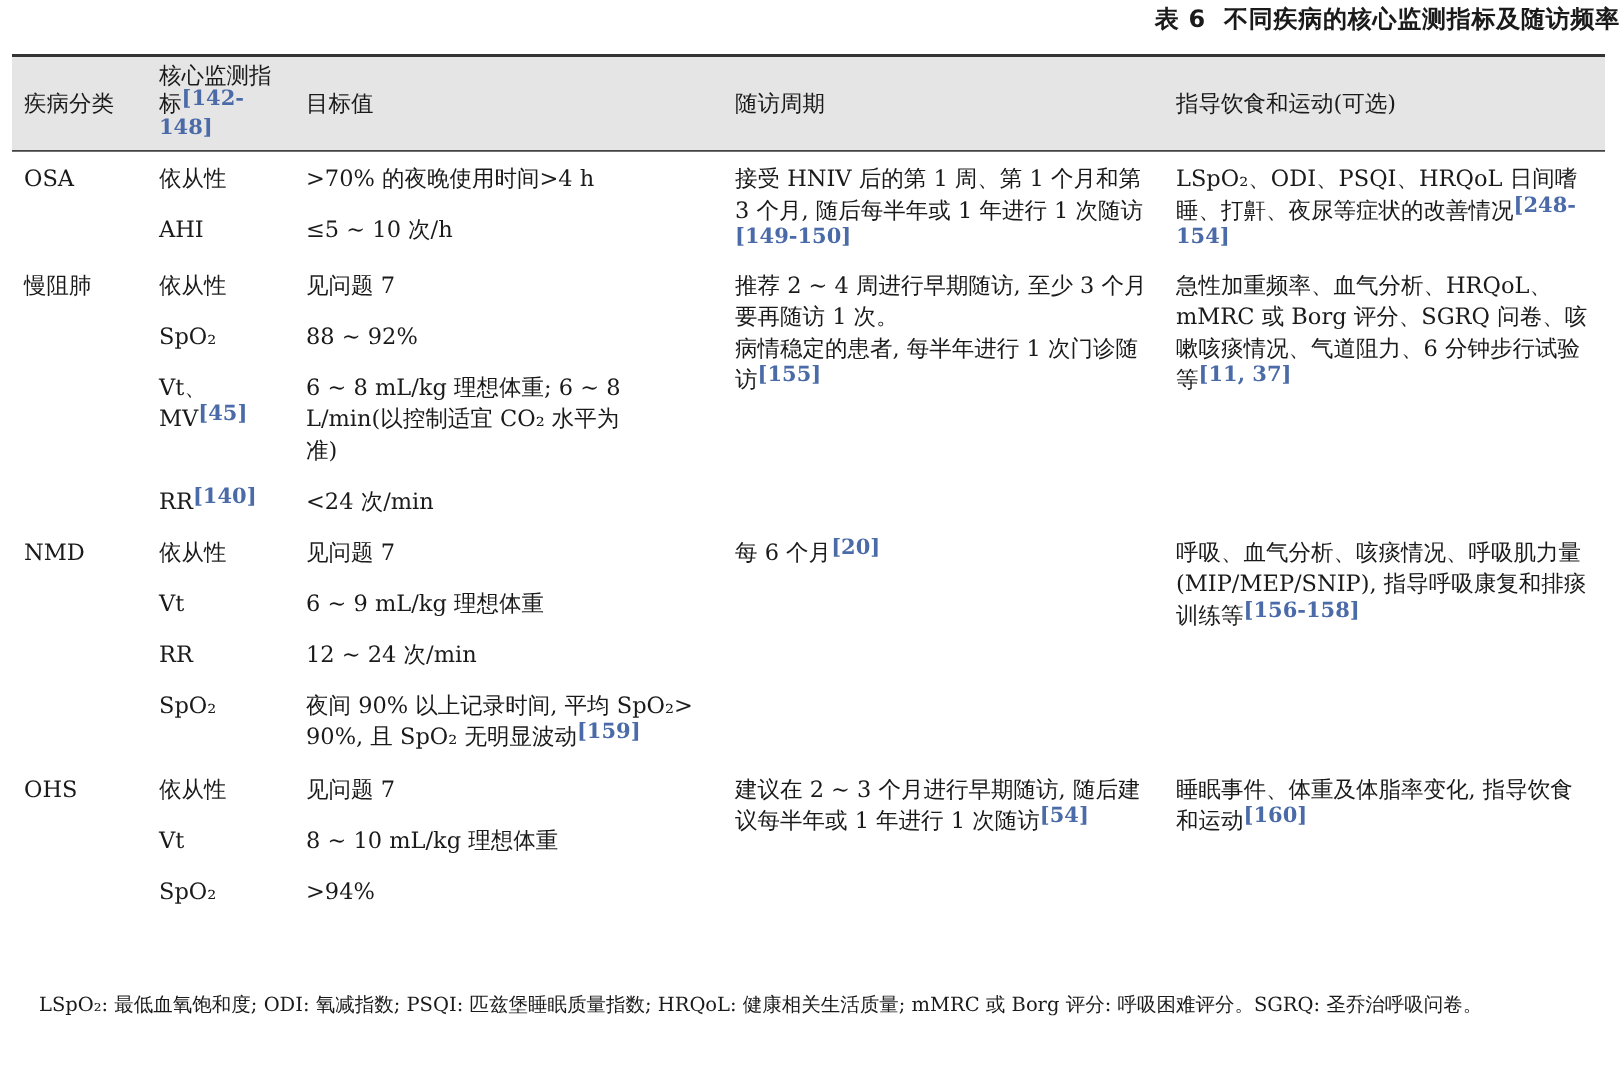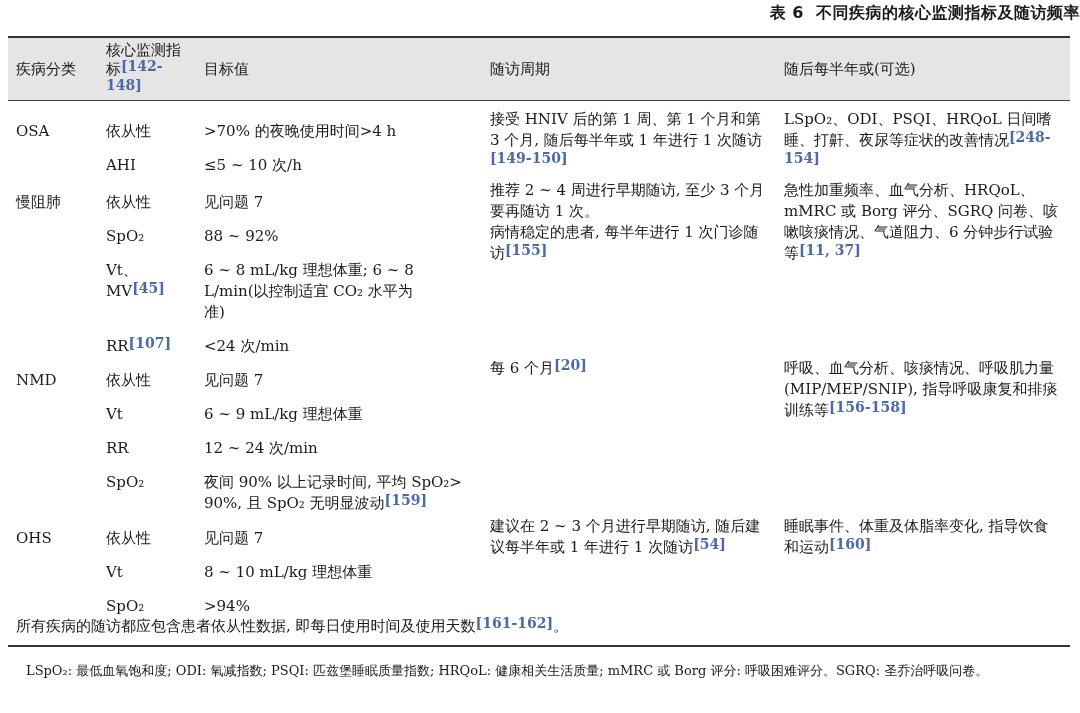--- a/index.html
+++ b/index.html
@@ -17,21 +17,21 @@
   .tbl-wrap { position: absolute; left: 8px; top: 36px; width: 1062px; }
   table { border-collapse: collapse; width: 100%; table-layout: fixed; font-size: 15px; }
   thead tr { background: #e5e5e5; }
   thead th {
     font-weight: normal; text-align: left; vertical-align: middle;
     height: 62px; padding: 0 8px; line-height: 19px;
     border-top: 2px solid #333; border-bottom: 1.5px solid #444;
   }
   tbody td { padding: 0 8px; vertical-align: top; line-height: 21px; }
   sup.ref { color: #4a6aa8; font-size: 14px; vertical-align: top; position: relative; top: -3px; font-weight: bold; }
-  .cell-line { height: 34px; padding-top: 20px; box-sizing: border-box; }
+  .cell-line { height: 34px; padding-top: 8px; box-sizing: border-box; }
   .para { padding-top: 8px; }
   .note-row td { padding-top: 6px; padding-bottom: 8px; border-bottom: 2px solid #333; }
   .footnote {
     position: absolute; left: 26px; top: 658px; width: 1030px;
     font-size: 13px; line-height: 25px;
   }
   col.c1 { width: 90px; } col.c2 { width: 98px; } col.c3 { width: 286px; }
   col.c4 { width: 294px; } col.c5 { width: 294px; }
 </style>
 </head>
@@ -49,21 +49,21 @@
         <col class="c3">
         <col class="c4">
         <col class="c5">
       </colgroup>
   <thead>
     <tr>
       <th><span>疾病分类</span></th>
       <th><span>核心监测指标</span><sup class="ref">[142-148]</sup></th>
       <th><span>目标值</span></th>
       <th><span>随访周期</span></th>
-      <th><span>随后每半年或(可选)</span></th>
+      <th><span>指导饮食和运动(可选)</span></th>
     </tr>
   </thead>
   <tbody>
 
     <tr>
       <td>
             <div class="cell-line">OSA</div>
           </td>
       <td>
         <div class="cell-line">依从性</div>
@@ -82,21 +82,21 @@
     </tr>
 
     <tr>
       <td>
             <div class="cell-line">慢阻肺</div>
           </td>
       <td>
         <div class="cell-line">依从性</div>
         <div class="cell-line">SpO₂</div>
         <div class="cell-line" style="height:76px"><span>Vt、MV</span><sup class="ref">[45]</sup></div>
-        <div class="cell-line"><span>RR</span><sup class="ref">[107]</sup></div>
+        <div class="cell-line"><span>RR</span><sup class="ref">[140]</sup></div>
       </td>
       <td>
         <div class="cell-line">见问题 7</div>
         <div class="cell-line">88 ~ 92%</div>
         <div class="cell-line" style="height:76px;padding-right:60px">6 ~ 8 mL/kg 理想体重; 6 ~ 8 L/min(以控制适宜 CO₂ 水平为准)</div>
         <div class="cell-line">&lt;24 次/min</div>
       </td>
       <td>
             <div class="para">
         <div>推荐 2 ~ 4 周进行早期随访, 至少 3 个月要再随访 1 次。</div>
@@ -146,20 +146,17 @@
         <div class="cell-line">8 ~ 10 mL/kg 理想体重</div>
         <div class="cell-line">&gt;94%</div>
       </td>
       <td>
             <div class="para"><span>建议在 2 ~ 3 个月进行早期随访, 随后建议每半年或 1 年进行 1 次随访</span><sup class="ref">[54]</sup></div>
           </td>
       <td>
             <div class="para"><span>睡眠事件、体重及体脂率变化, 指导饮食和运动</span><sup class="ref">[160]</sup></div>
           </td>
     </tr>
-    <tr class="note-row">
-      <td colspan="5"><span>所有疾病的随访都应包含患者依从性数据, 即每日使用时间及使用天数</span><sup class="ref">[161-162]</sup><span>。</span></td>
-    </tr>
   </tbody>
 </table>
 </div>
 
 <div class="footnote">LSpO₂: 最低血氧饱和度; ODI: 氧减指数; PSQI: 匹兹堡睡眠质量指数; HRQoL: 健康相关生活质量; mMRC 或 Borg 评分: 呼吸困难评分。SGRQ: 圣乔治呼吸问卷。</div>
 
 </body></html>

